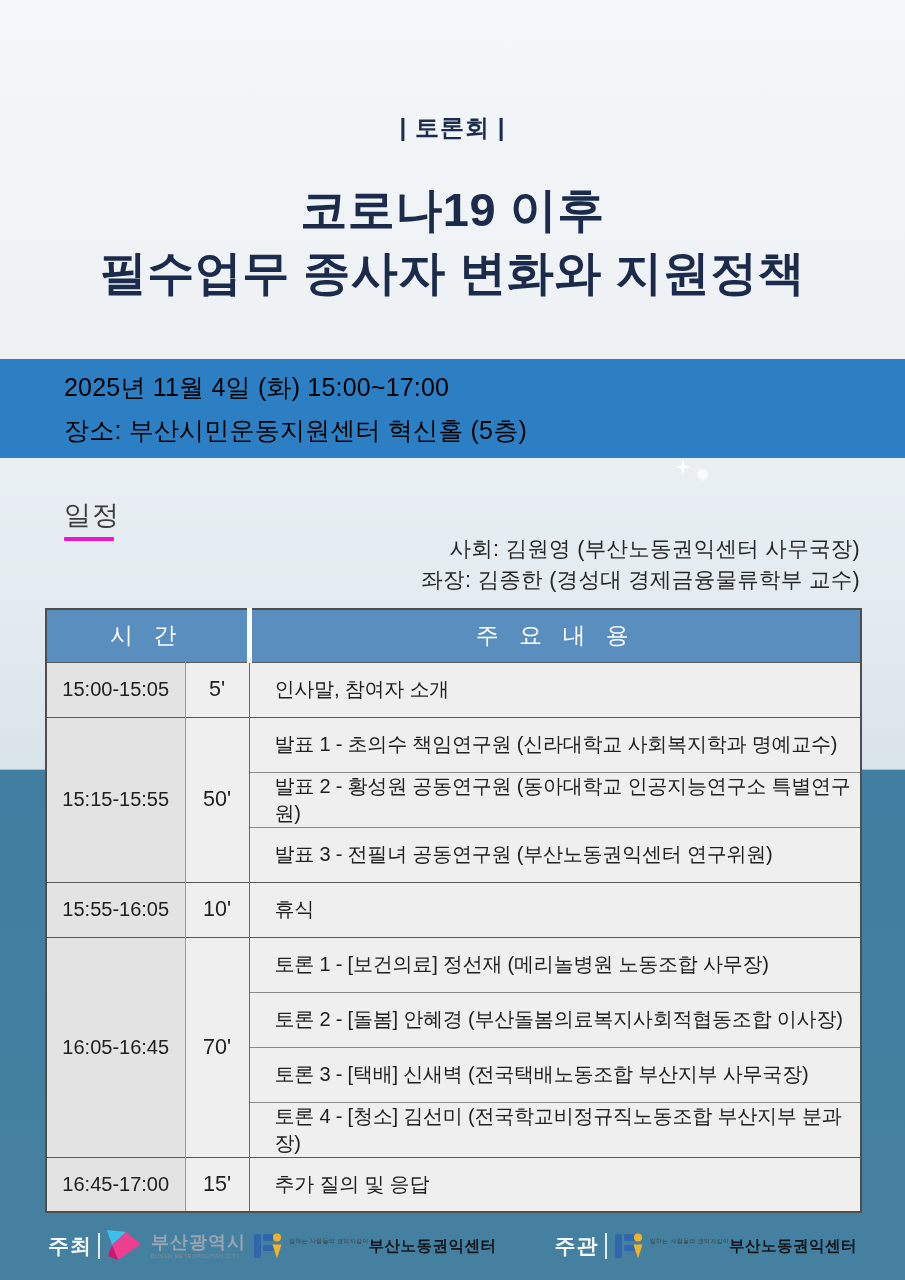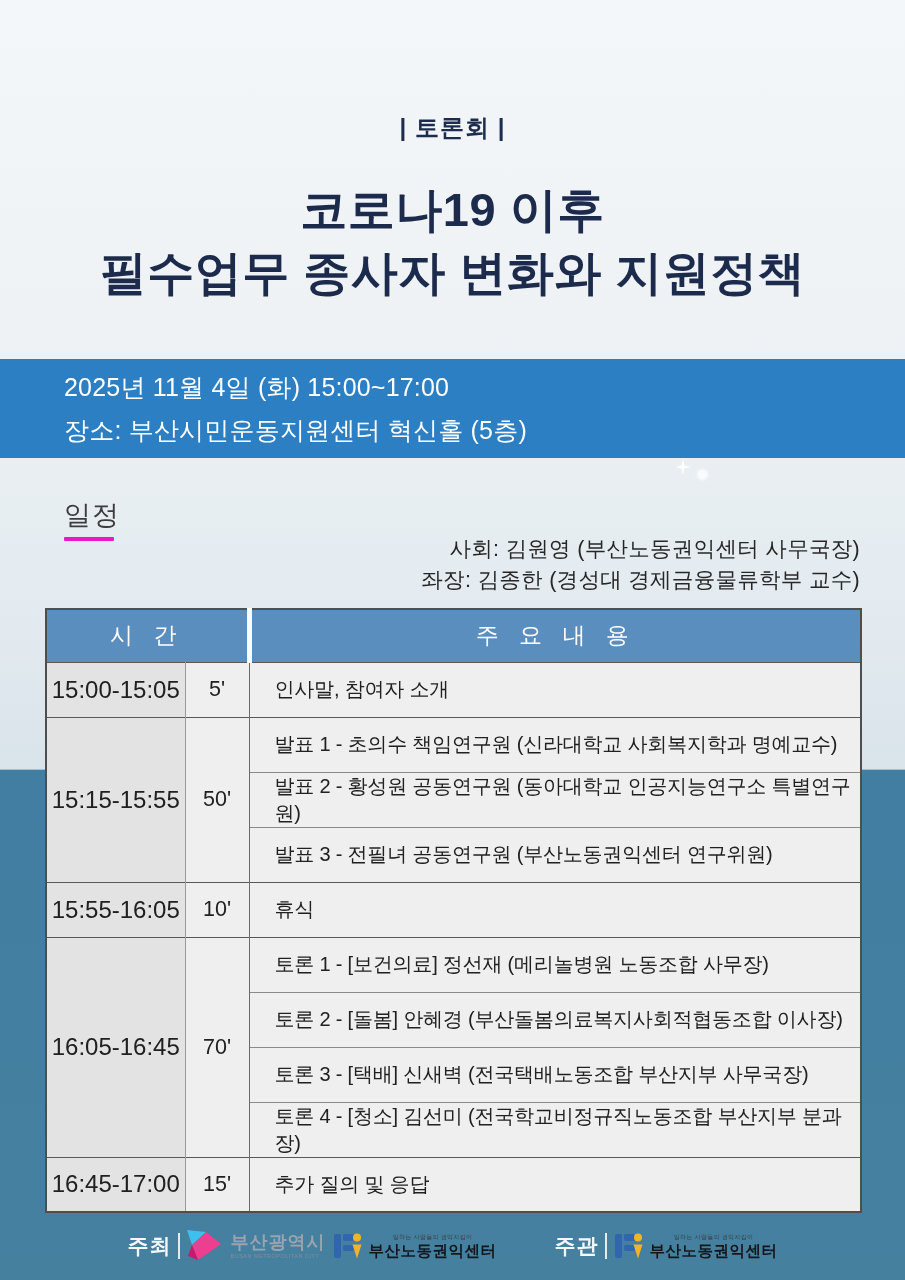--- a/index.html
+++ b/index.html
@@ -18,21 +18,21 @@
   }
   .title {
     position:absolute; top:178px; left:0; width:100%;
     text-align:center; font-weight:800; color:#1c2a4c;
     font-size:47px; line-height:63px; letter-spacing:0.5px;
   }
 
   
   .banner {
     position:absolute; top:359px; left:0; width:100%; height:99px;
-    background:#2d7fc3; color:#ffffff;
+    background:#2d7fc3; color:#000000;
     display:flex; flex-direction:column; justify-content:center;
     padding-left:64px; gap:10px;
   }
   .banner .line { font-size:25px; font-weight:500; letter-spacing:0.2px; }
 
   .sparkle {
     position:absolute; background:#ffffff;
   }
   .sparkle.star {
     top:459px; left:675px; width:16px; height:16px;
@@ -65,21 +65,21 @@
   }
   .sched-table col.c-time { width:139px; }
   .sched-table col.c-dur  { width:64px; }
   .sched-table th {
     background:#5a8ebe; color:#fdfdfd; font-weight:500;
     font-size:23px; letter-spacing:7px; height:53px;
   }
   .sched-table th.h-time { border-right:5px solid #fbfbfb; }
   .sched-table td { height:55px; color:#202020; }
   .cell-time {
-    background:#e3e3e4; text-align:center; font-size:24px;
+    background:#e3e3e4; text-align:center; font-size:20px;
     border-right:1px solid #9a9a9a;
   }
   .cell-dur {
     background:#efefef; text-align:center; font-size:21.5px;
     border-right:1.5px solid #6b6b6b;
   }
   .cell-content {
     background:#efefef; font-size:20px; padding-left:25px; letter-spacing:-0.2px;
   }
   tr.group-start td { border-top:1.5px solid #585858; }
@@ -89,21 +89,21 @@
   .footer {
     position:absolute; top:1218px; left:0; width:100%; height:56px;
     display:flex; align-items:center; justify-content:center; gap:6px;
   }
   .footer .role { color:#f5f8fa; font-size:21px; font-weight:700; letter-spacing:1px; }
   .footer .vbar { width:2px; height:26px; background:rgba(255,255,255,.85); }
   .logo-group { display:flex; align-items:center; gap:7px; }
   .busan-text { display:flex; flex-direction:column; line-height:1; }
   .busan-name { font-size:18px; font-weight:700; color:#9aa3b0; letter-spacing:1px; }
   .busan-sub  { font-size:5.5px; color:#828c99; margin-top:3px; letter-spacing:0.5px; }
-  .center-text { display:flex; flex-direction:column; line-height:1;align-items:center; }
+  .center-text { display:flex; flex-direction:row; line-height:1; }
   .center-tagline { font-size:6px; color:#3b3f46; margin-bottom:3px; letter-spacing:0.3px; }
   .center-name { font-size:15.5px; font-weight:700; color:#14161c; letter-spacing:0.5px; }
   .spacer-wide { width:46px; }
 </style>
 </head>
 <body>
 
 <div class="poster">
 
   <div class="kicker">| 토론회 |</div>

